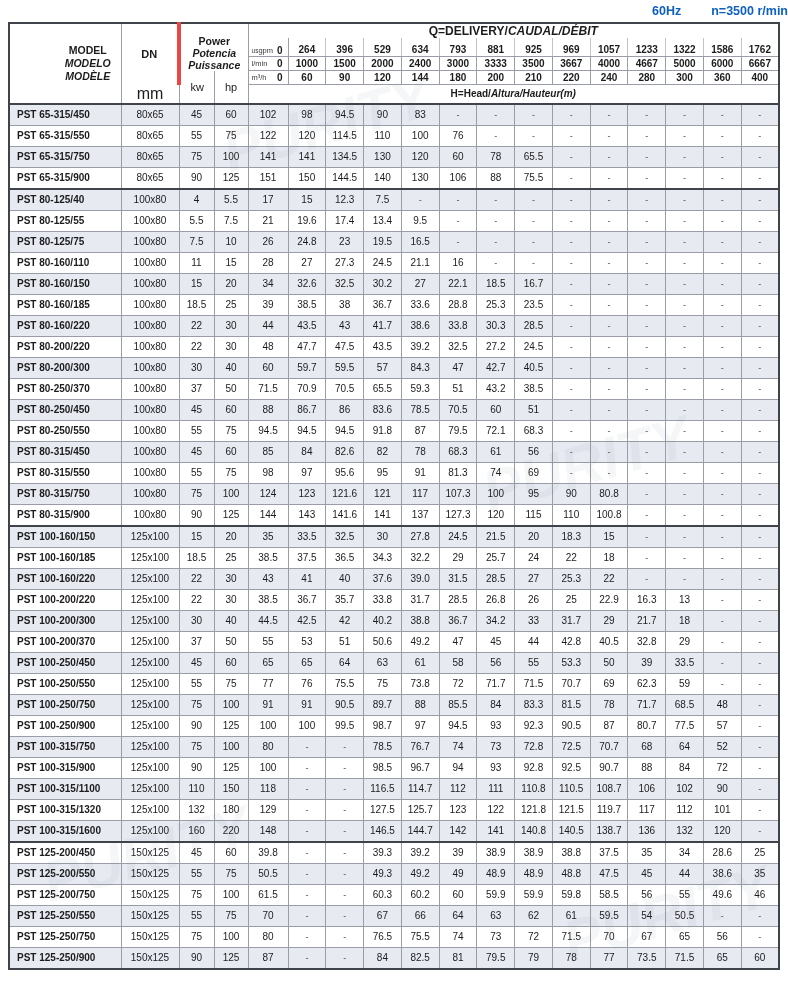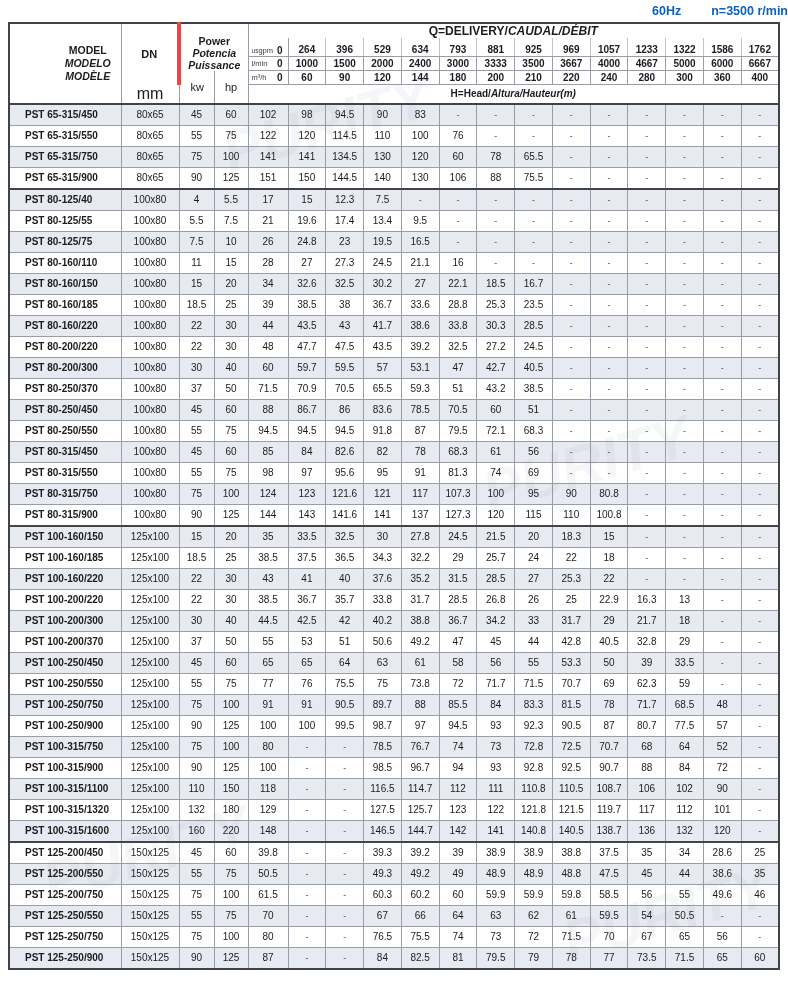--- a/index.html
+++ b/index.html
@@ -36,21 +36,21 @@
   .uflex{display:flex;align-items:center;justify-content:space-between;padding:0 5px 0 3px;}
   .ustack{display:flex;flex-direction:row;align-items:flex-start;line-height:6.5px;padding-top:1px;}
   .ulbl{font-size:7.5px;color:#3c3c3c;font-weight:normal;}
   .tiny{font-size:6.5px;}
   .zero{font-weight:bold;font-size:10px;}
   
   tbody td{border:1px solid #989da6;height:20px;background:#ffffff;}
   tbody tr.shade td{background:#e7eaf1;}
   tbody tr:first-child td{border-top:2px solid #3f434a;}
   tbody tr.gs td{border-top:2px solid #3f434a;margin-left:38px;}
-  td.model{text-align:left;padding-left:15px;font-weight:bold;font-size:10px;}
+  td.model{text-align:left;padding-left:7px;font-weight:bold;font-size:10px;}
   td.dash{color:#4e4e52;font-size:9px;}
   
   .footer{position:absolute;left:8px;right:8px;top:958px;display:flex;justify-content:flex-end;
           font-size:11px;align-items:baseline;}
   .pages{color:#0e60bf;margin-left:14px;}
 </style>
 </head>
 <body>
 
 <div class="page">
@@ -421,21 +421,21 @@
         </tr>
         <tr class="shade">
           <td class="model">PST 80-200/300</td>
           <td class="dn">100x80</td>
           <td class="kw">30</td>
           <td class="hp">40</td>
           <td class="val">60</td>
           <td class="val">59.7</td>
           <td class="val">59.5</td>
           <td class="val">57</td>
-          <td class="val">53.1</td>
+          <td class="val">84.3</td>
           <td class="val">47</td>
           <td class="val">42.7</td>
           <td class="val">40.5</td>
           <td class="val dash">-</td>
           <td class="val dash">-</td>
           <td class="val dash">-</td>
           <td class="val dash">-</td>
           <td class="val dash">-</td>
           <td class="val dash">-</td>
         </tr>
@@ -621,21 +621,21 @@
         </tr>
         <tr class="shade">
           <td class="model">PST 100-160/220</td>
           <td class="dn">125x100</td>
           <td class="kw">22</td>
           <td class="hp">30</td>
           <td class="val">43</td>
           <td class="val">41</td>
           <td class="val">40</td>
           <td class="val">37.6</td>
-          <td class="val">35.2</td>
+          <td class="val">39.0</td>
           <td class="val">31.5</td>
           <td class="val">28.5</td>
           <td class="val">27</td>
           <td class="val">25.3</td>
           <td class="val">22</td>
           <td class="val dash">-</td>
           <td class="val dash">-</td>
           <td class="val dash">-</td>
           <td class="val dash">-</td>
         </tr>

